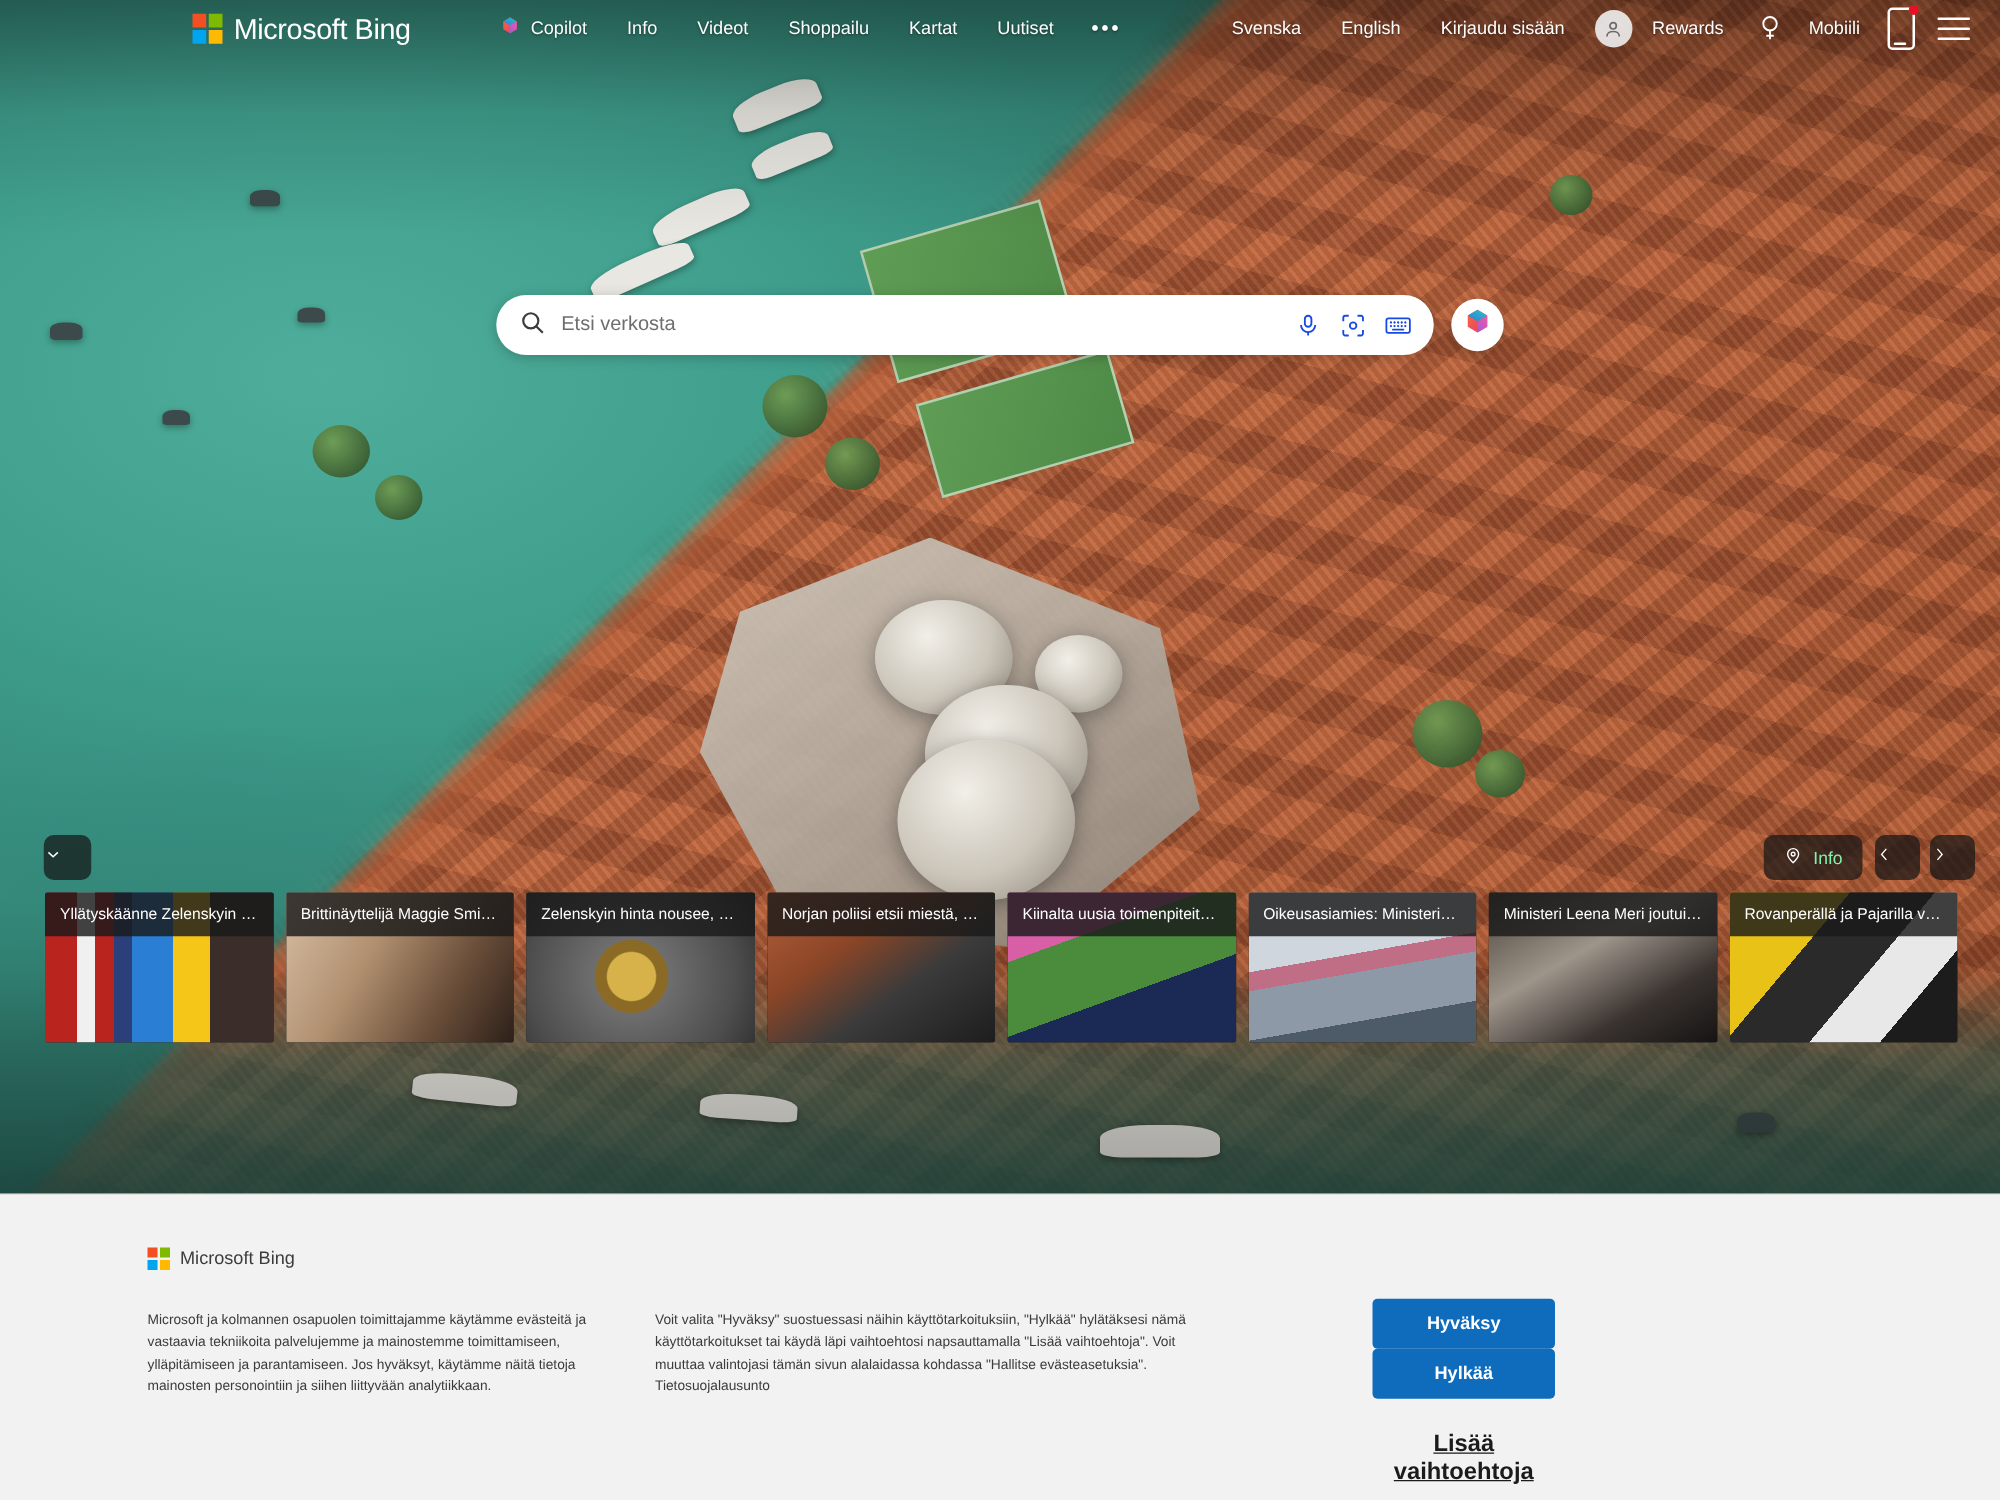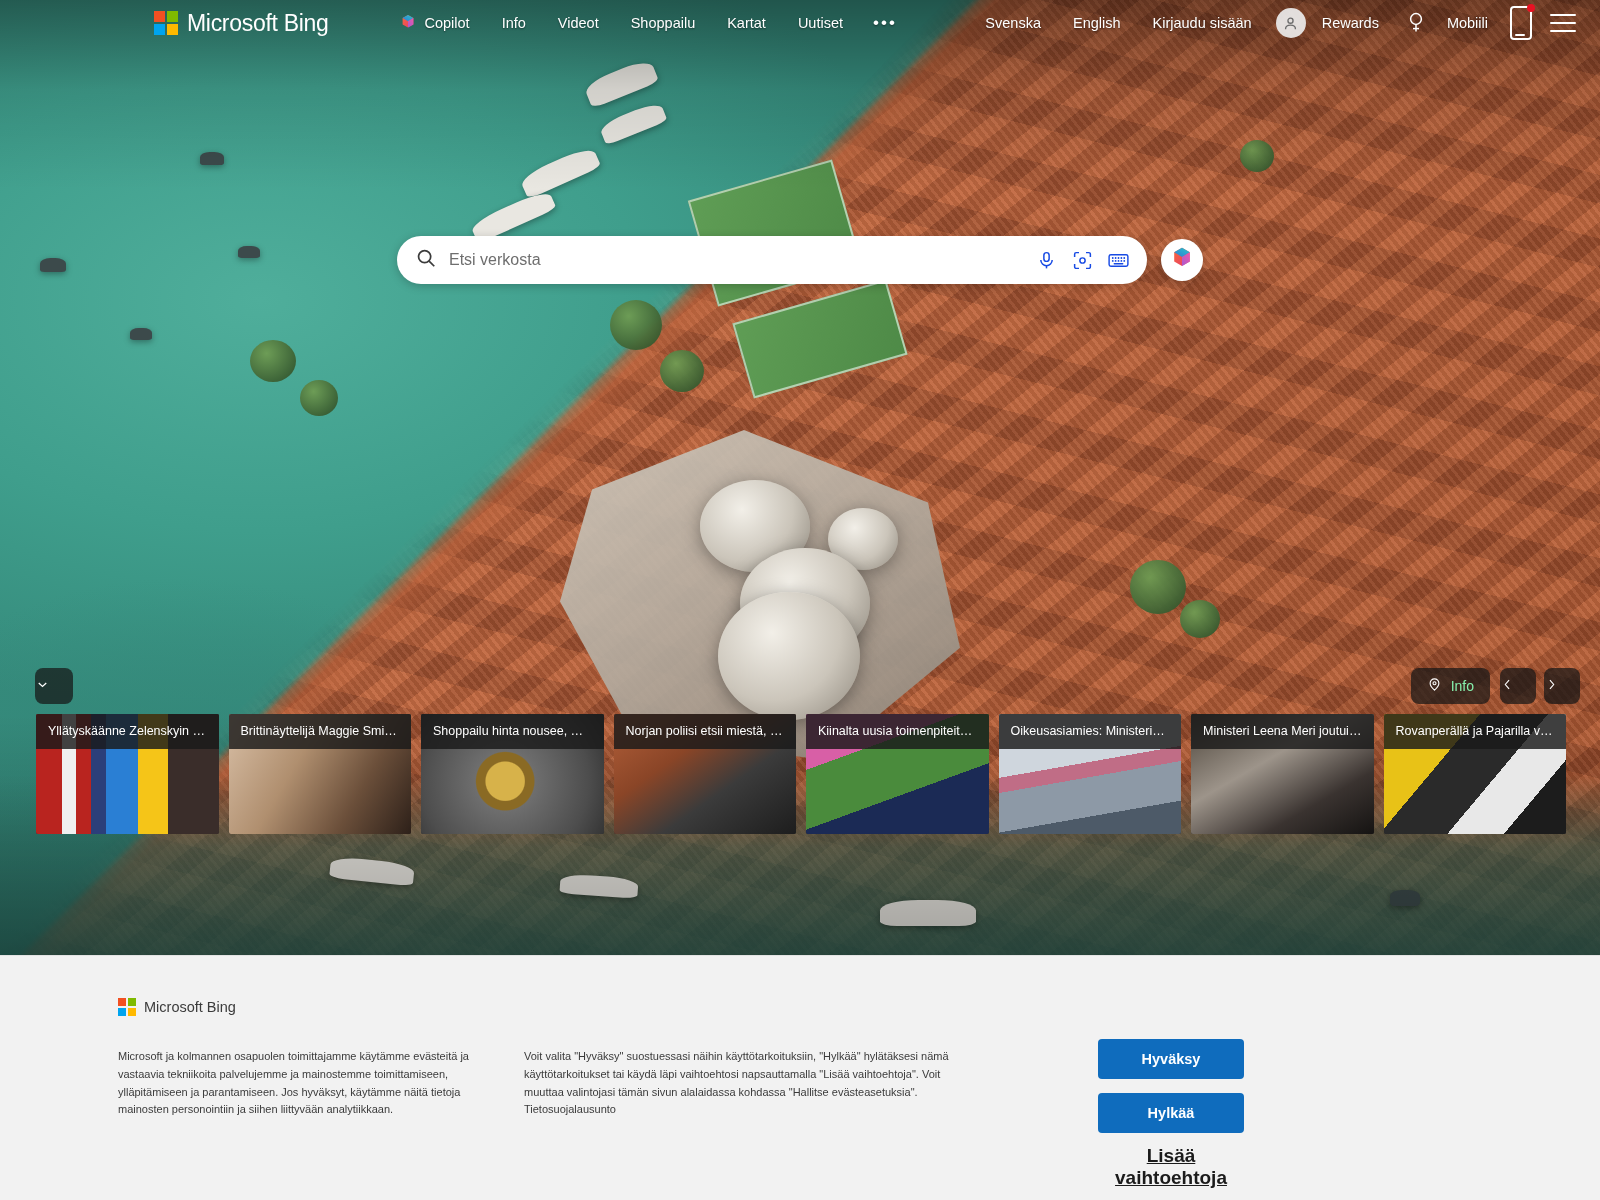--- a/index.html
+++ b/index.html
@@ -198,21 +198,21 @@
     background: #f2f2f2; border-top: 1px solid #e3e3e3;
   }
   #cb-brand { position: absolute; left: 118px; top: 42px; display: flex; align-items: center; gap: 8px; }
   #cb-brand .ms-logo { grid-template-columns: 8px 8px; grid-template-rows: 8px 8px; gap: 2px; }
   #cb-brand .cb-brand-name { font-size: 14.5px; color: #3b3b3b; }
   .cb-col { position: absolute; font-size: 11px; line-height: 1.62; color: #3b3b3b; }
   #cb-col1 { left: 118px; top: 92px; width: 360px; }
   #cb-col2 { left: 524px; top: 92px; width: 452px; }
   #cb-privacy { color: #3b3b3b; cursor: pointer; }
   #cb-actions { position: absolute; left: 1098px; top: 83px; width: 146px;
-                display: flex; flex-direction: column; align-items: stretch; gap: 14px; }
+                display: flex; flex-direction: column; align-items: stretch; }
   .cb-btn {
     height: 40px; background: #0f6cbd; color: #fff; border: 0; border-radius: 4px;
     font-size: 14.5px; font-weight: bold; cursor: pointer;
     font-family: "Liberation Sans", sans-serif;
   }
   #cb-more {
     position: absolute; left: 1098px; top: 189px; width: 146px; text-align: center;
     font-size: 19px; font-weight: bold; color: #1b1b1b; text-decoration: underline; cursor: pointer;
   }
 </style>
@@ -424,21 +424,21 @@
       <div class="news-title">Yllätyskäänne Zelenskyin …</div>
     </div>
 
     <div class="news-card">
       <div class="news-thumb t-maggie"></div>
       <div class="news-title">Brittinäyttelijä Maggie Smi…</div>
     </div>
 
     <div class="news-card">
       <div class="news-thumb t-doge"></div>
-      <div class="news-title">Shoppailu hinta nousee, …</div>
+      <div class="news-title">Zelenskyin hinta nousee, …</div>
     </div>
 
     <div class="news-card">
       <div class="news-thumb t-norja"></div>
       <div class="news-title">Norjan poliisi etsii miestä, …</div>
     </div>
 
     <div class="news-card">
       <div class="news-thumb t-kiina"></div>
       <div class="news-title">Kiinalta uusia toimenpiteit…</div>

